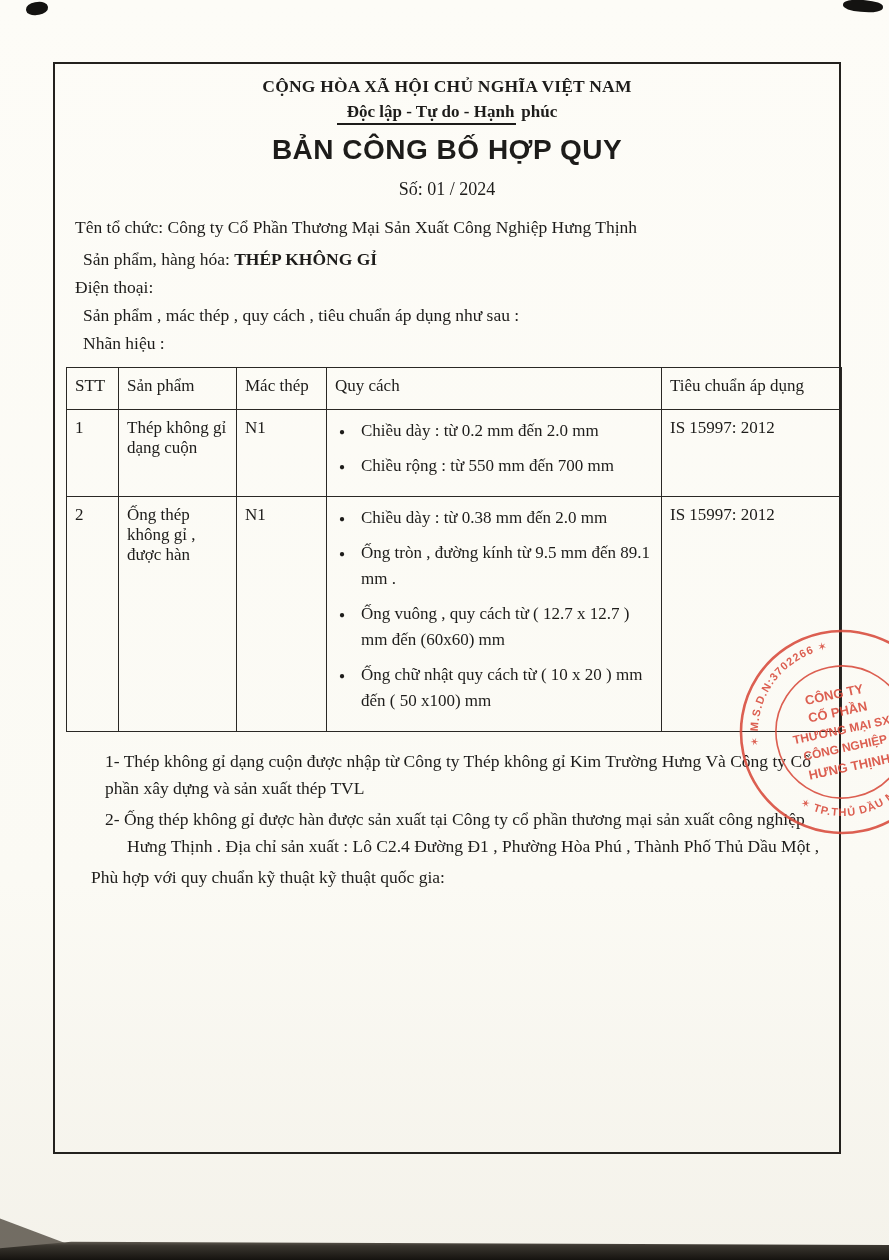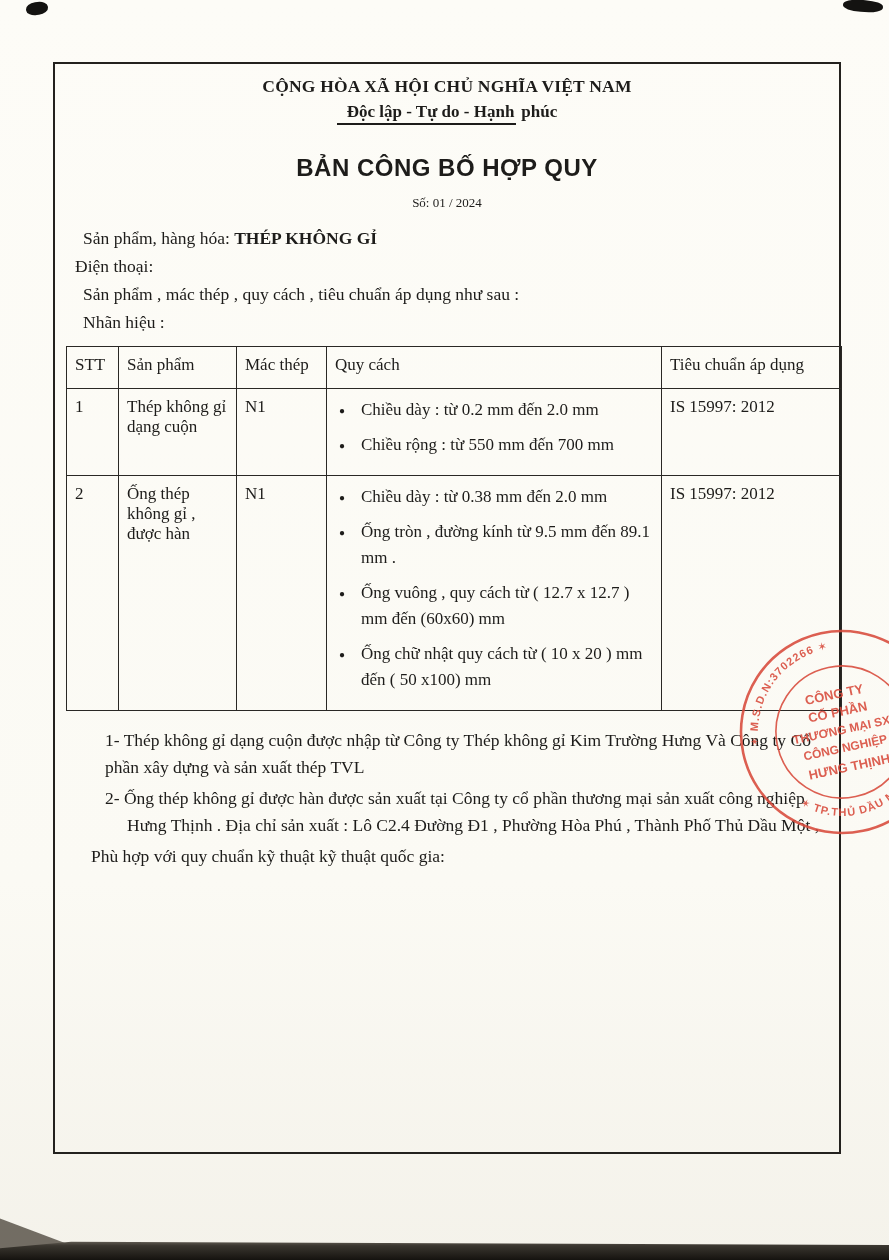--- a/index.html
+++ b/index.html
@@ -27,23 +27,23 @@
     position:absolute;left:53px;top:62px;width:788px;height:1092px;
     border:2px solid #23211e;
     box-sizing:border-box;
     padding:10px 20px 0 20px;
   }
   .center{text-align:center;}
   .head1{margin:2px 0 0 0;font-size:17.5px;font-weight:bold;letter-spacing:.2px;}
   .head2{margin:5px 0 0 0;font-size:17px;font-weight:bold;}
   .head2 .ul{border-bottom:2px solid #1d1c1a;padding:0 2px 2px 10px;}
   .head2 .rest{padding-left:5px;}
-  .doc-title{margin:32px 0 0 0;font-size:24px;font-weight:bold;letter-spacing:.5px;
+  .doc-title{margin:12px 0 0 0;font-size:28px;font-weight:bold;letter-spacing:.5px;
     font-family:"Liberation Sans","DejaVu Sans",sans-serif;}
-  .doc-no{margin:13px 0 0 0;font-size:13px;}
+  .doc-no{margin:13px 0 0 0;font-size:18px;}
 
   .info{margin-top:13px;font-size:17.5px;line-height:28px;}
   .info p{margin:0;}
   .line{margin:0;}
   .mt4{margin-top:4px !important;}
   .ind{padding-left:8px;}
   .bold{font-weight:bold;}
 
   table.spec{border-collapse:collapse;margin:10px 0 16px -9px;table-layout:fixed;width:775px;
     font-size:17px;}
@@ -84,20 +84,21 @@
 
   <div class="frame">
 
     <p class="head1 center">CỘNG HÒA XÃ HỘI CHỦ NGHĨA VIỆT NAM</p>
     <p class="head2 center"><span class="ul">Độc lập - Tự do - Hạnh</span><span class="rest">phúc</span></p>
 
     <p class="doc-title center">BẢN CÔNG BỐ HỢP QUY</p>
     <p class="doc-no center">Số: 01 / 2024</p>
 
     <div class="info">
+      <p class="line">Tên tổ chức: Công ty Cổ Phần Thương Mại Sản Xuất Công Nghiệp Hưng Thịnh</p>
       <p class="line ind mt4"><span>Sản phẩm, hàng hóa: </span><span class="bold">THÉP KHÔNG GỈ</span></p>
       <p class="line">Điện thoại:</p>
       <p class="line ind">Sản phẩm , mác thép , quy cách , tiêu chuẩn áp dụng như sau :</p>
       <p class="line ind">Nhãn hiệu :</p>
     </div>
 
     <table class="spec">
       <colgroup>
         <col style="width:52px">
           <col style="width:118px">

